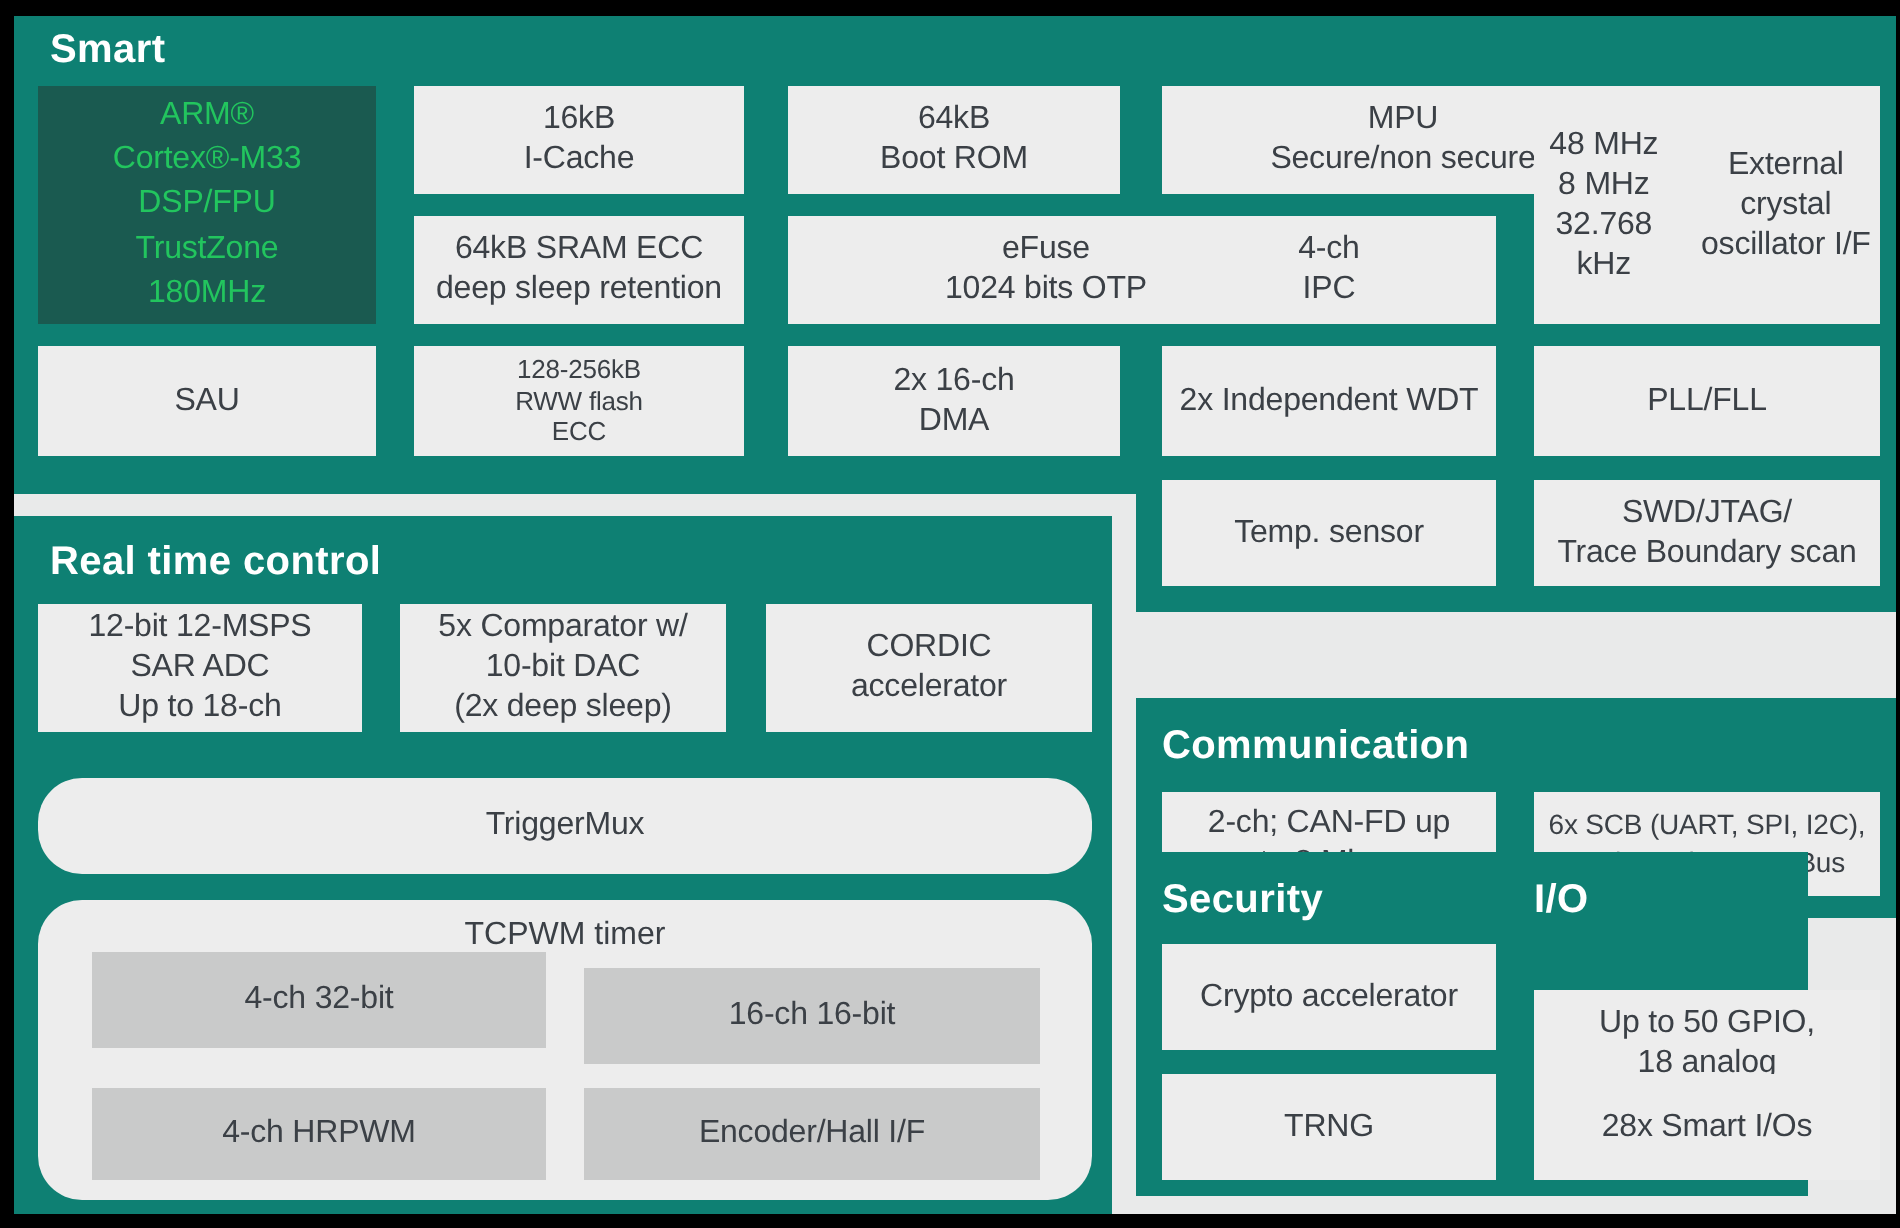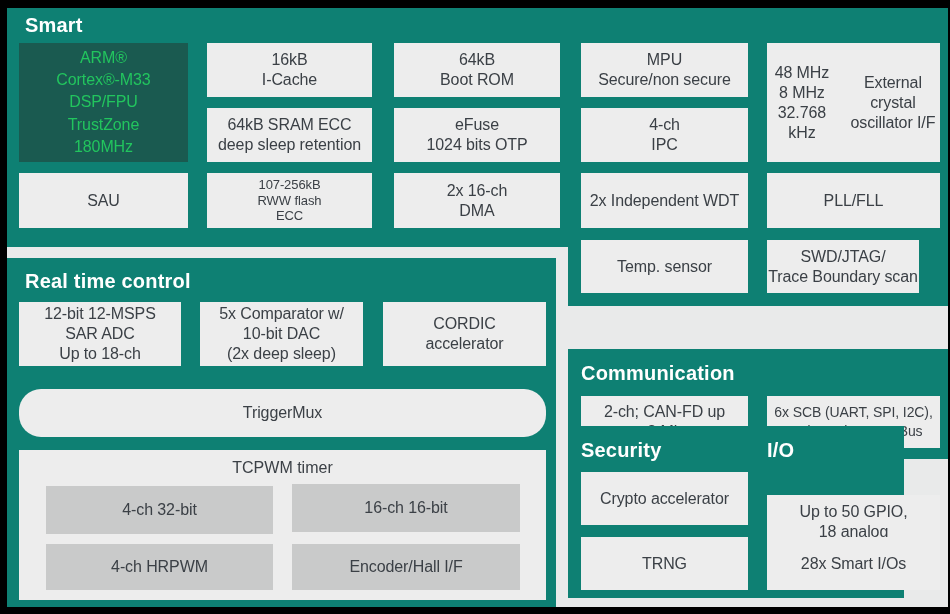--- a/index.html
+++ b/index.html
@@ -30,43 +30,43 @@
   .blk.dark{background:var(--teal_dark,#1A5A50);color:#22c55e;line-height:1.4;}
   .blk.small{font-size:13px;line-height:1.2;}
   .blk.sub{background:var(--block_dark,#C9CACA);}
   .blk.col{flex-direction:row;gap:9px;}
 
   
   #p-system .title{left:18px;top:6px;}
   .b-cpu    {left:12px; top:35px; width:169px;height:119px;}
   .b-icache {left:200px;top:35px; width:165px;height:54px;}
   .b-bootrom{left:387px;top:35px; width:166px;height:54px;}
-  .b-mpu    {left:574px;top:35px; width:167px;height:54px;}
+  .b-mpu    {left:574px;top:35px; width:167px;height:54px;padding-left:37px;}
   .b-xtal   {left:760px;top:35px; width:173px;height:119px;}
   .b-sram   {left:200px;top:100px;width:165px;height:54px;}
-  .b-efuse  {left:387px;top:100px;width:166px;height:54px;}
+  .b-efuse  {left:387px;top:100px;width:166px;height:54px;padding-left:46px;}
   .b-ipc    {left:574px;top:100px;width:167px;height:54px;}
   .b-sau    {left:12px; top:165px;width:169px;height:55px;}
   .b-flash  {left:200px;top:165px;width:165px;height:55px;}
   .b-dma    {left:387px;top:165px;width:166px;height:55px;}
   .b-wdt    {left:574px;top:165px;width:167px;height:55px;}
   .b-pll    {left:760px;top:165px;width:173px;height:55px;}
   .b-temp   {left:574px;top:232px;width:167px;height:53px;}
-  .b-swd    {left:760px;top:232px;width:152px;height:53px;}
+  .b-swd    {left:760px;top:232px;width:173px;height:53px;}
 
   
   #p-rtc .title{left:18px;top:12px;}
   .b-adc   {left:12px; top:44px; width:162px;height:64px;}
   .b-cmp   {left:193px;top:44px; width:163px;height:64px;}
   .b-cordic{left:376px;top:44px; width:163px;height:64px;}
   .b-tmux  {left:12px; top:131px;width:527px;height:48px;border-radius:22px;}
-  .tcpwm{position:absolute;left:12px;top:192px;width:527px;height:150px;background:var(--block,#EDEDED);}
+  .tcpwm{position:absolute;left:12px;top:192px;width:527px;height:150px;background:var(--block,#EDEDED);border-radius:22px;}
   .tcpwm-label{position:absolute;left:0;top:9px;width:100%;text-align:center;
     font-size:16px;color:var(--text,#3B4046);}
-  .b-t1{left:27px; top:36px;width:227px;height:48px;}
+  .b-t1{left:27px; top:26px;width:227px;height:48px;}
   .b-t2{left:273px;top:34px;width:228px;height:48px;}
   .b-t3{left:27px; top:94px;width:227px;height:46px;}
   .b-t4{left:273px;top:94px;width:228px;height:46px;}
 
   
   #p-comm .title{left:13px;top:13px;}
   .b-canfd{left:13px; top:47px;width:167px;height:52px;}
   .b-scb  {left:199px;top:47px;width:173px;height:52px;font-size:14px;line-height:1.35;}
 
   
@@ -104,21 +104,21 @@
     <span>External crystal
 oscillator I/F</span>
   </div>
   <div class="blk b-sram">64kB SRAM ECC
 deep sleep retention</div>
   <div class="blk b-efuse">eFuse
 1024 bits OTP</div>
   <div class="blk b-ipc">4-ch
 IPC</div>
   <div class="blk b-sau">SAU</div>
-  <div class="blk small b-flash">107-256kB
+  <div class="blk small b-flash">128-256kB
 RWW flash
 ECC</div>
   <div class="blk b-dma">2x 16-ch
 DMA</div>
   <div class="blk b-wdt">2x Independent WDT</div>
   <div class="blk b-pll">PLL/FLL</div>
   <div class="blk b-temp">Temp. sensor</div>
   <div class="blk b-swd">SWD/JTAG/
 Trace Boundary scan</div>
 </div>

